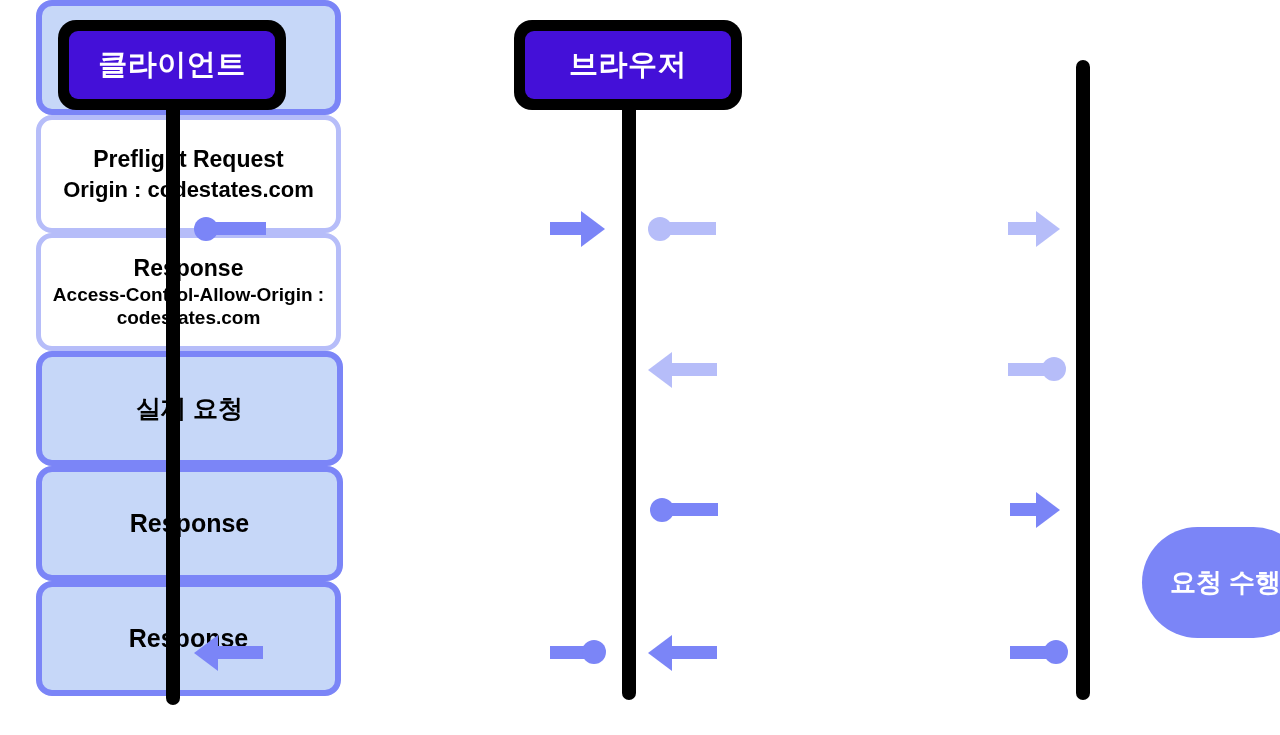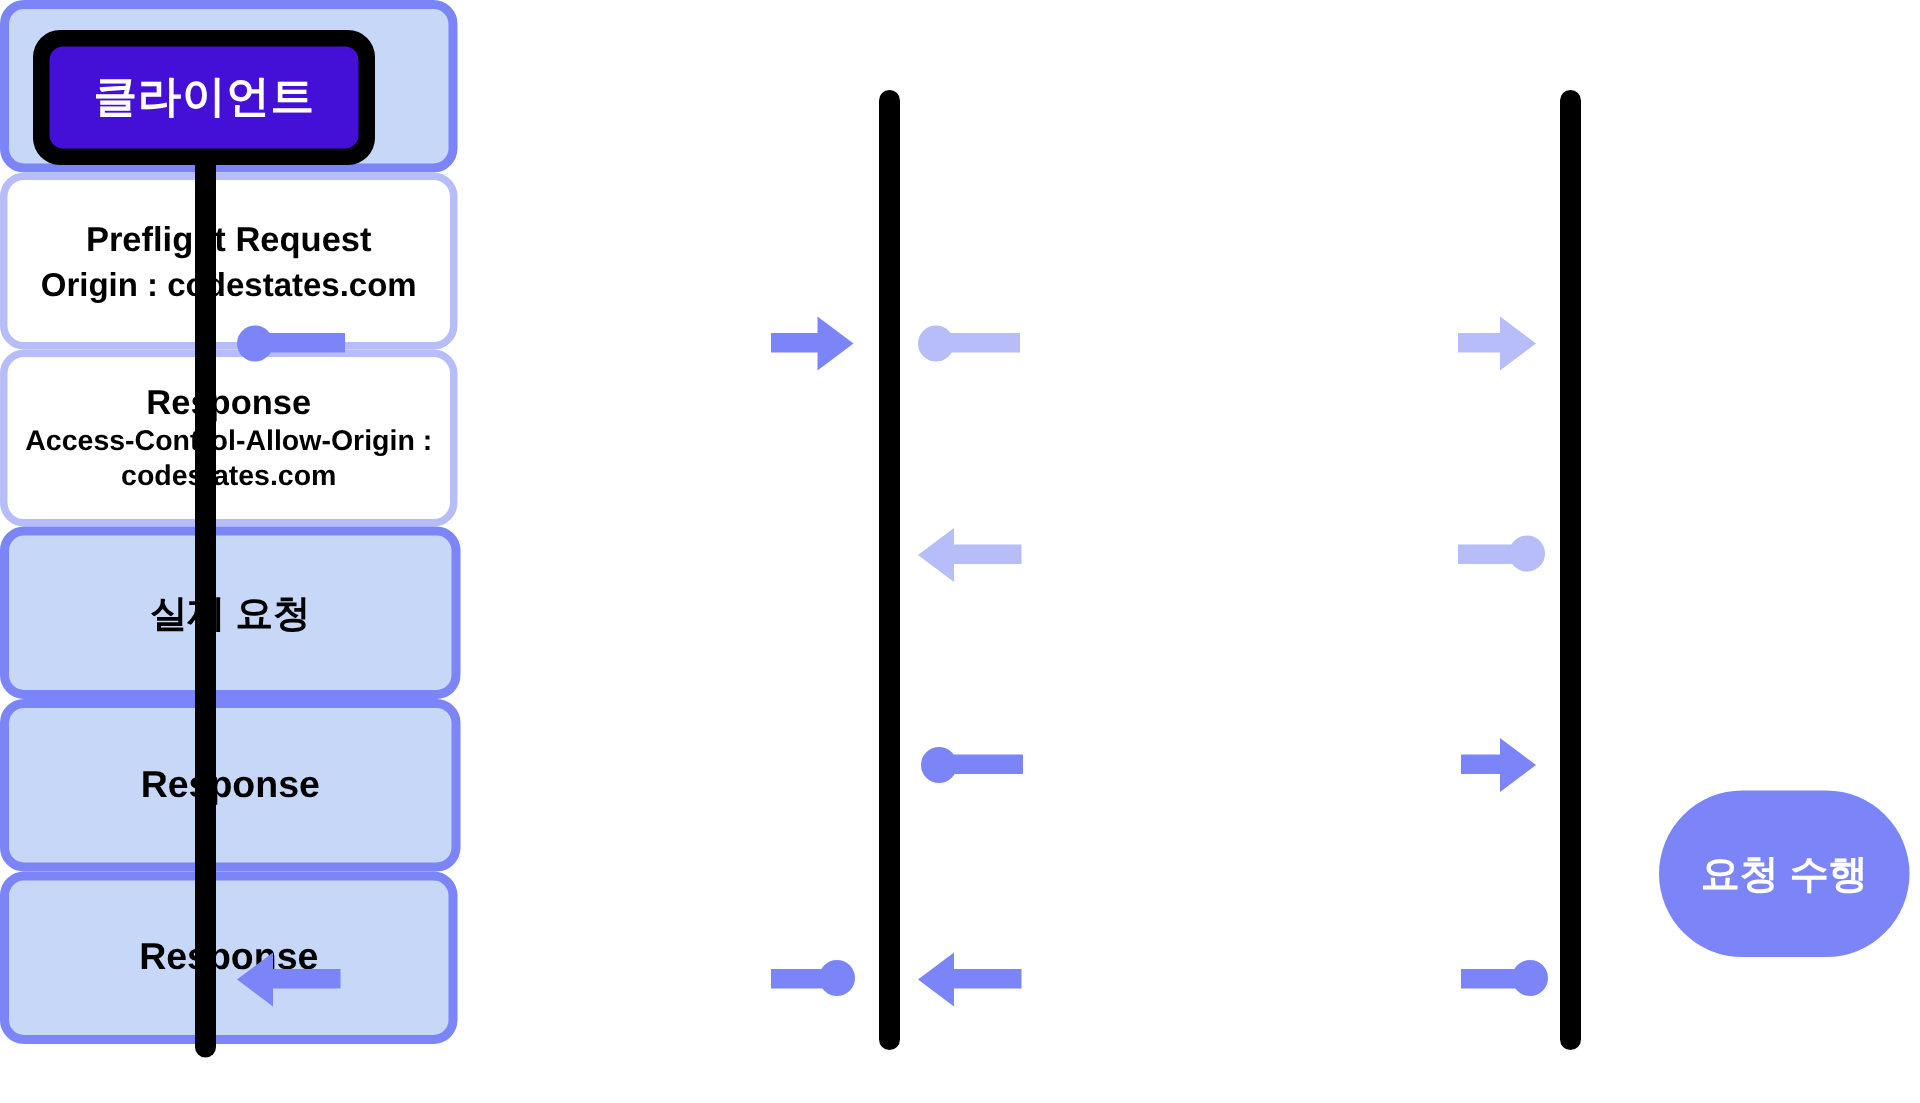--- a/index.html
+++ b/index.html
@@ -11,20 +11,21 @@
     width: 1280px;
     height: 735px;
     background: #ffffff;
     font-family: "Liberation Sans", "DejaVu Sans", sans-serif;
     overflow: hidden;
   }
   #canvas {
     position: relative;
     width: 1064px;
     height: 735px;
+    margin-left: 36px;
   }
 
   
   .lifeline {
     position: absolute;
     width: 14px;
     background: #000000;
     border-radius: 7px;
   }
 
@@ -135,20 +136,25 @@
   <div class="lifeline" style="left:130px; top:60px; height:645px;"></div>
   <div class="lifeline" style="left:586px; top:60px; height:640px;"></div>
   <div class="lifeline" style="left:1040px; top:60px; height:640px;"></div>
 
   <div class="actor" style="left:22px; top:20px; width:228px; height:90px;">
     <div class="actor-inner">
       <span class="actor-label">클라이언트</span>
     </div>
   </div>
 
+  <div class="actor" style="left:478px; top:20px; width:228px; height:90px;">
+    <div class="actor-inner">
+      <span class="actor-label">브라우저</span>
+    </div>
+  </div>
 
 
   <div>
     <div class="dot" style="left:158px; top:217px; width:24px; height:24px; background:#7b85f7;"></div>
     <div class="stem" style="left:170px; top:222px; width:60px; height:13px; background:#7b85f7;"></div>
     <div class="msg-box filled" style="left:213px; top:172px; width:305px; height:115px;">
       <span class="msg-line-1" style="font-size:25px;">실제 요청</span>
     </div>
     <div class="stem" style="left:514px; top:222px; width:38px; height:13px; background:#7b85f7;"></div>
     <div class="arrow right" style="left:545px; top:211px; border-left:24px solid #7b85f7;"></div>

